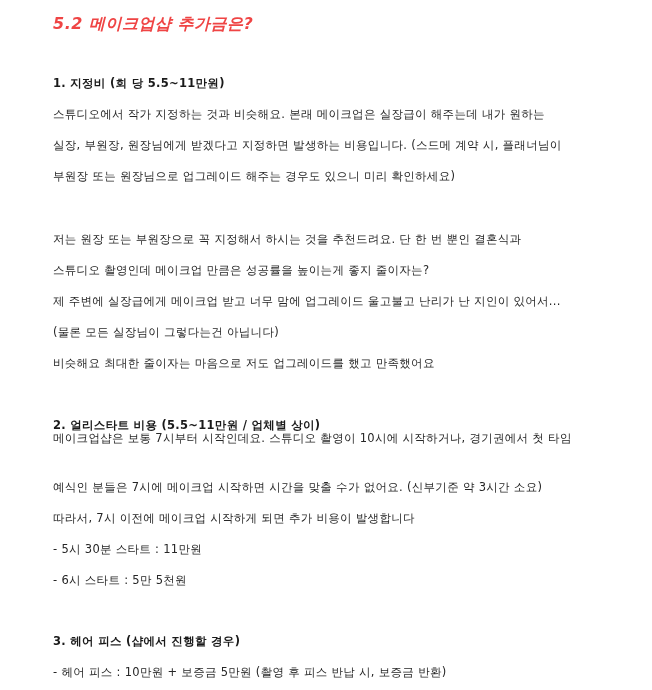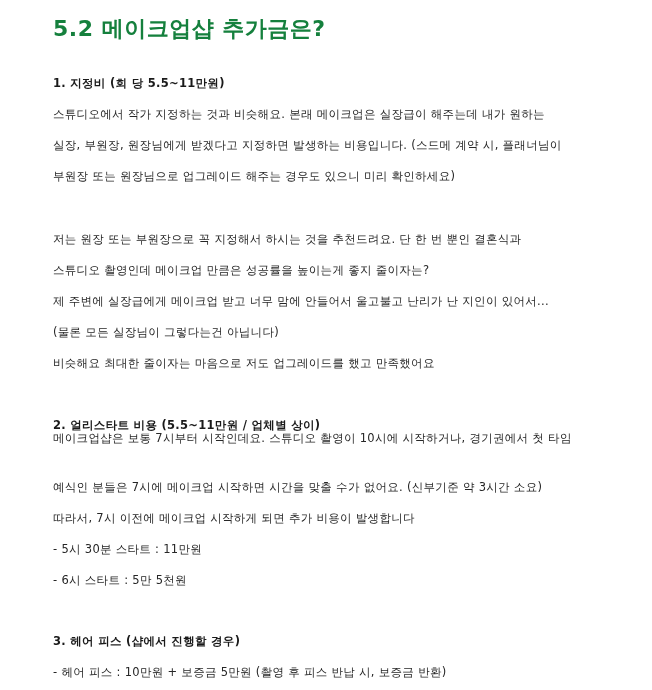--- a/index.html
+++ b/index.html
@@ -18,25 +18,26 @@
     .doc {
       position: absolute;
       left: 53px;
       top: 0;
       right: 20px;
     }
     .title {
       position: absolute;
       left: 0;
       top: 14px;
-      font-size: 22px;
+      font-size: 16px;
       font-weight: bold;
-      color: #15803d;
+      color: #ef4444;
       letter-spacing: 0.5px;
       white-space: nowrap;
+      font-style: italic;
     }
     .line {
       position: absolute;
       left: 0;
       font-size: 11.5px;
       white-space: nowrap;
       letter-spacing: 0.3px;
       color: #262626;
     }
     .line.bold {
@@ -50,21 +51,21 @@
 
 <div class="doc">
   <div class="title">5.2  메이크업샵  추가금은?</div>
 
   <div class="line bold" style="top:76px">1. 지정비 (회 당 5.5~11만원)</div>
   <div class="line" style="top:107px">스튜디오에서 작가 지정하는 것과 비슷해요. 본래 메이크업은 실장급이 해주는데 내가 원하는</div>
   <div class="line" style="top:138px">실장, 부원장, 원장님에게 받겠다고 지정하면 발생하는 비용입니다. (스드메 계약 시, 플래너님이</div>
   <div class="line" style="top:169px">부원장 또는 원장님으로 업그레이드 해주는 경우도 있으니 미리 확인하세요)</div>
   <div class="line" style="top:232px">저는 원장 또는 부원장으로 꼭 지정해서 하시는 것을 추천드려요. 단 한 번 뿐인 결혼식과</div>
   <div class="line" style="top:263px">스튜디오 촬영인데 메이크업 만큼은 성공률을 높이는게 좋지 줄이자는?</div>
-  <div class="line" style="top:294px">제 주변에 실장급에게 메이크업 받고 너무 맘에 안들어서 울고불고 난리가 난 지인이 있어서...</div>
+  <div class="line" style="top:294px">제 주변에 실장급에게 메이크업 받고 너무 맘에 업그레이드 울고불고 난리가 난 지인이 있어서...</div>
   <div class="line" style="top:325px">(물론 모든 실장님이 그렇다는건 아닙니다)</div>
   <div class="line" style="top:356px">비슷해요 최대한 줄이자는 마음으로 저도 업그레이드를 했고 만족했어요</div>
 
   <div class="line bold" style="top:418px">2. 얼리스타트 비용 (5.5~11만원 / 업체별 상이)</div>
   <div class="line" style="top:431px">메이크업샵은 보통 7시부터 시작인데요. 스튜디오 촬영이 10시에 시작하거나, 경기권에서 첫 타임</div>
   <div class="line" style="top:480px">예식인 분들은 7시에 메이크업 시작하면 시간을 맞출 수가 없어요. (신부기준 약 3시간 소요)</div>
   <div class="line" style="top:511px">따라서, 7시 이전에 메이크업 시작하게 되면 추가 비용이 발생합니다</div>
   <div class="line" style="top:542px">- 5시 30분 스타트 : 11만원</div>
   <div class="line" style="top:573px">- 6시 스타트 : 5만 5천원</div>
 

